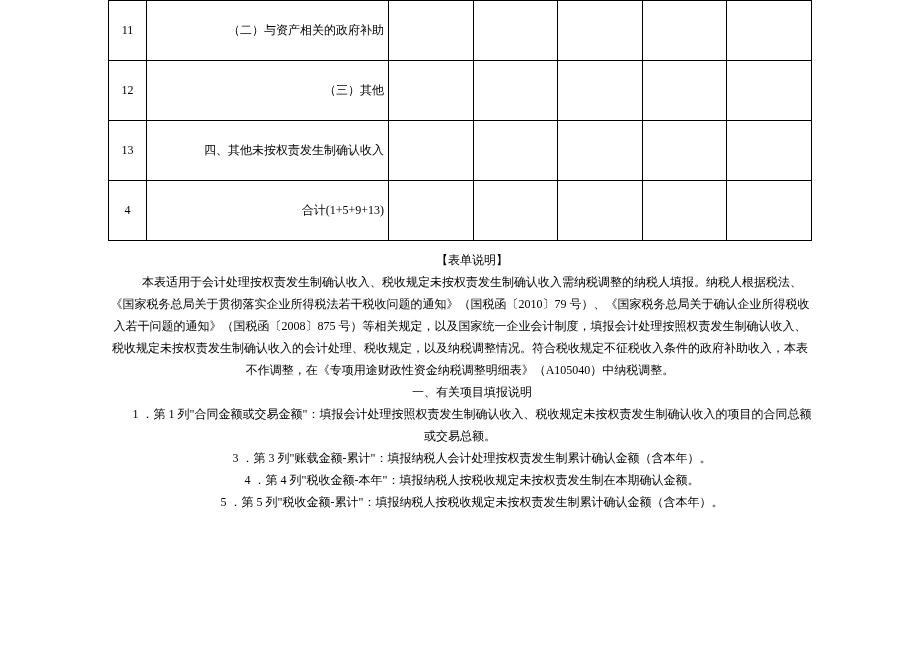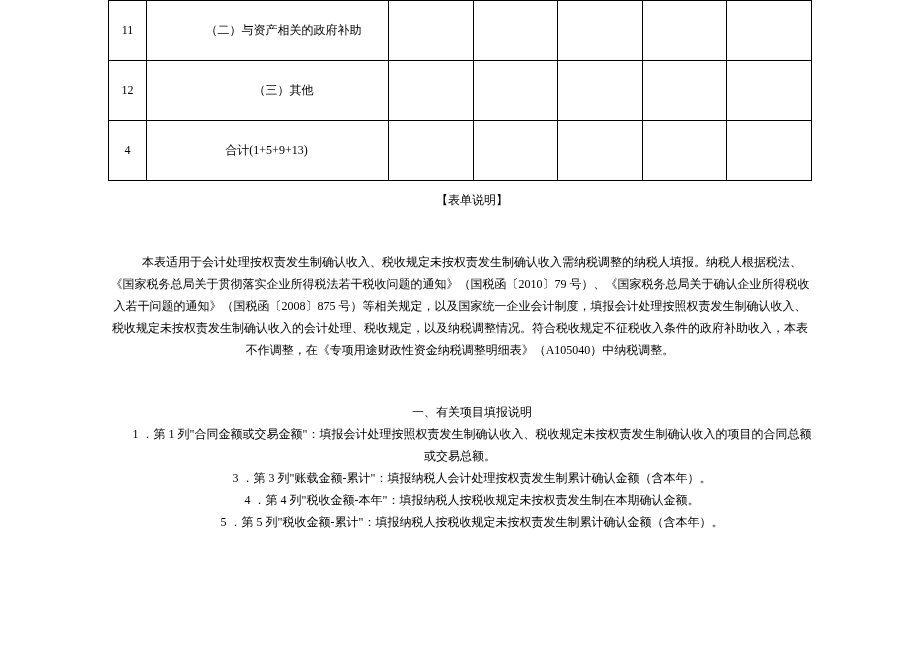--- a/index.html
+++ b/index.html
@@ -26,21 +26,21 @@
       vertical-align: middle;
       padding: 0 4px;
       font-size: 12px;
     }
     td.num {
       width: 38px;
       text-align: center;
     }
     td.desc {
       width: 242px;
-      text-align: center;
+      text-align: right;
       padding-left: 2px;
     }
     td.desc.indent {
       padding-left: 36px;
     }
     td.blank {
     }
     
     .explain {
       margin-top: 8px;
@@ -53,21 +53,20 @@
       text-align: center;
     }
     .explain p.head {
       text-indent: 2em;
     }
     .explain p.item {
       text-indent: 2em;
     }
     .explain p.para {
       text-indent: 2em;
-      margin-top: 40px;
     }
   </style>
 </head>
 <body>
 
 <div class="page">
   <table>
     <colgroup>
       <col style="width:38px">
       <col style="width:242px">
@@ -90,20 +89,29 @@
       <tr>
         <td class="num">12</td>
         <td class="desc indent">（三）其他</td>
         <td class="blank"></td>
         <td class="blank"></td>
         <td class="blank"></td>
         <td class="blank"></td>
         <td class="blank"></td>
       </tr>
       <tr>
+        <td class="num">13</td>
+        <td class="desc">四、其他未按权责发生制确认收入</td>
+        <td class="blank"></td>
+        <td class="blank"></td>
+        <td class="blank"></td>
+        <td class="blank"></td>
+        <td class="blank"></td>
+      </tr>
+      <tr>
         <td class="num">4</td>
         <td class="desc">合计(1+5+9+13)</td>
         <td class="blank"></td>
         <td class="blank"></td>
         <td class="blank"></td>
         <td class="blank"></td>
         <td class="blank"></td>
       </tr>
     </tbody>
   </table>

